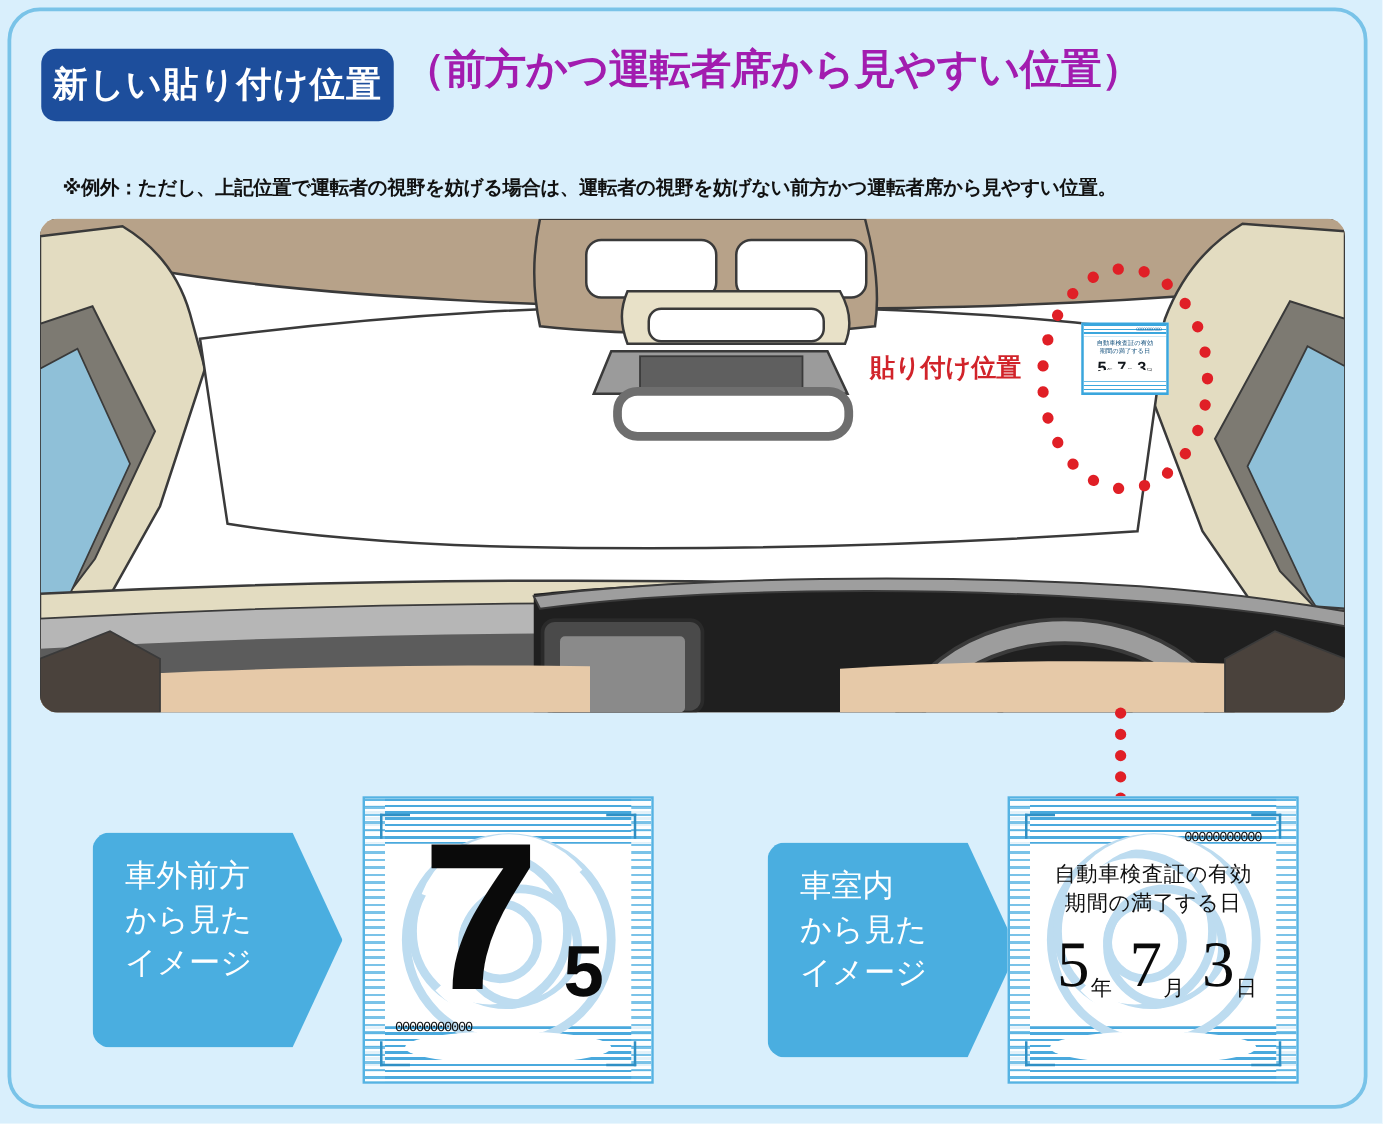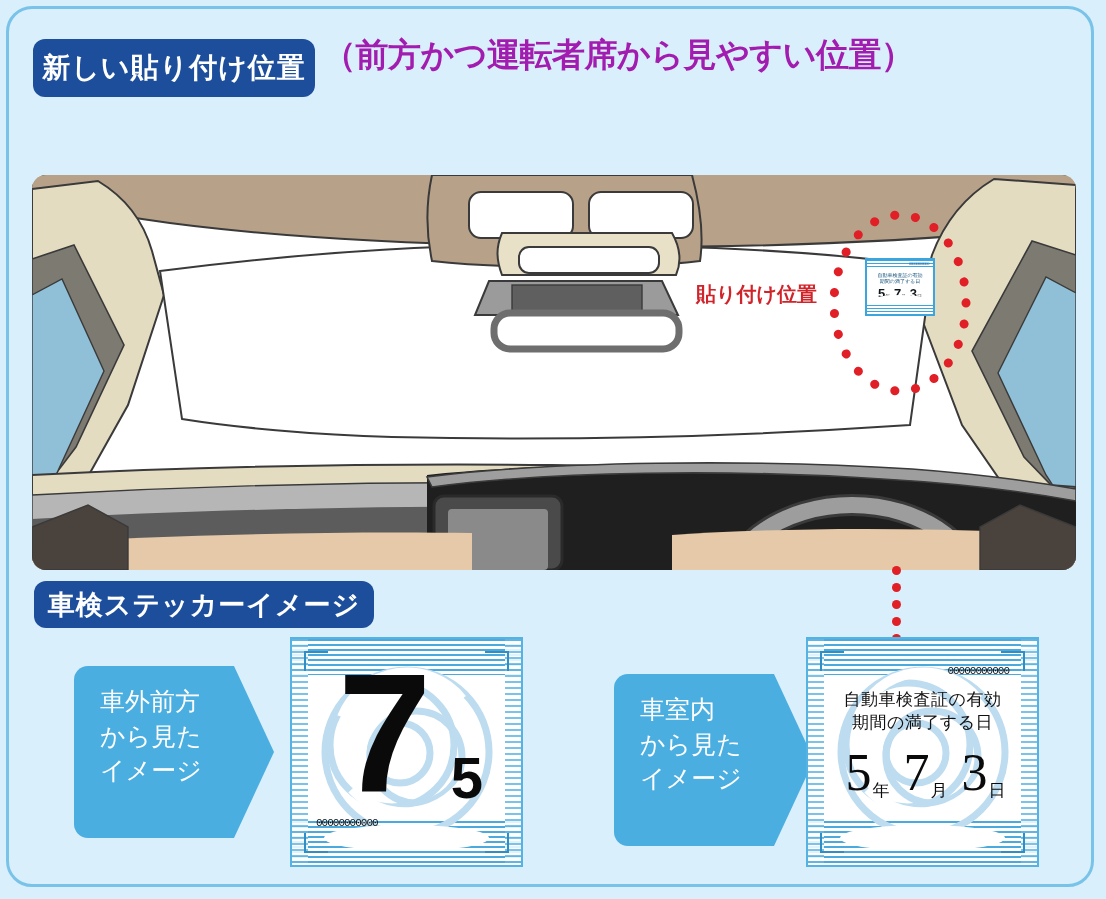--- a/index.html
+++ b/index.html
@@ -378,20 +378,21 @@
 <div id="page">
   <div id="frame"></div>
 
   <div id="header">
     <div class="pill" id="badge-new-position">新しい貼り付け位置</div>
 
     <div id="headline">
       <span id="headline-line1">（前方かつ運転者席から見やすい位置）</span>
     </div>
 
+    <div id="note-line">※例外：ただし、上記位置で運転者の視野を妨げる場合は、運転者の視野を妨げない前方かつ運転者席から見やすい位置。</div>
   </div>
 
   <div id="car-illustration">
     <svg id="car-svg" width="1044" height="395" viewBox="0 0 1044 395" xmlns="http://www.w3.org/2000/svg">
       <defs>
         <clipPath id="clipCar">
           <rect x="0" y="0" width="1044" height="395" rx="12" ry="12"></rect>
         </clipPath>
       </defs>
       <g clip-path="url(#clipCar)">
@@ -484,21 +485,20 @@
   <div id="paste-position-label">貼り付け位置</div>
 
   <div id="dot-trail">
     <i style="top:0"></i>
       <i style="top:17px"></i>
       <i style="top:34px"></i>
     <i style="top:51px"></i>
       <i style="top:68px"></i>
   </div>
 
-  <div class="pill" id="badge-sticker-image">車検ステッカーイメージ</div>
 
   <div class="callout" id="callout-outside">
     <div>車外前方</div>
     <div>から見た</div>
     <div>イメージ</div>
   </div>
 
   <div class="callout" id="callout-inside">
     <div>車室内</div>
     <div>から見た</div>

